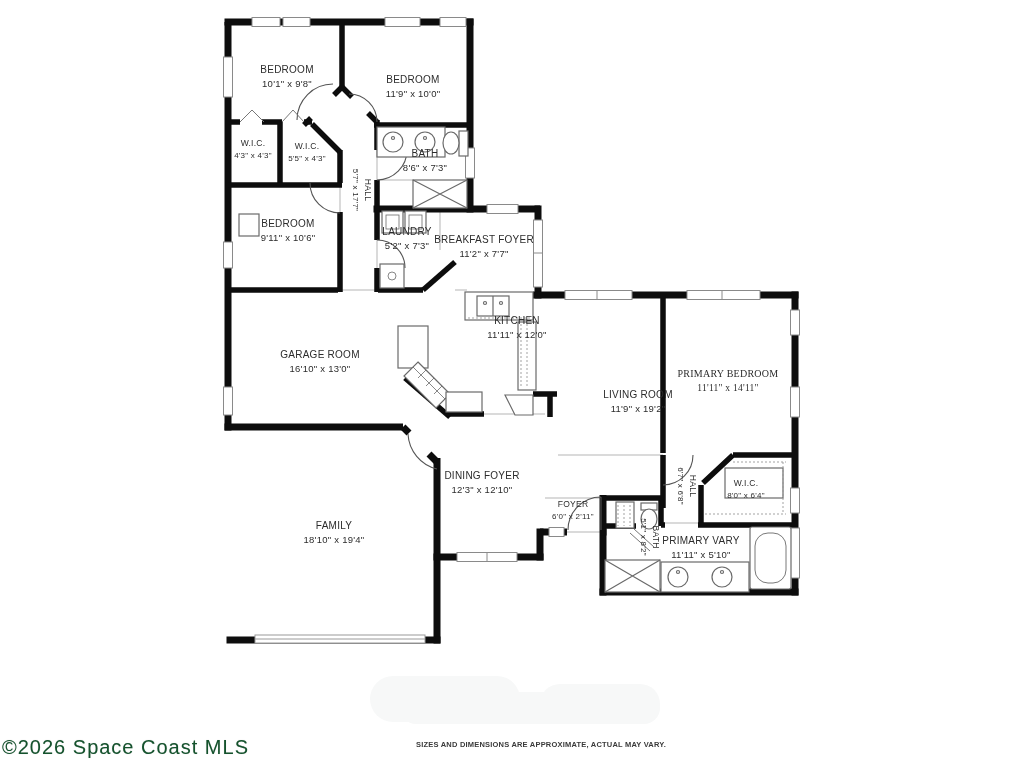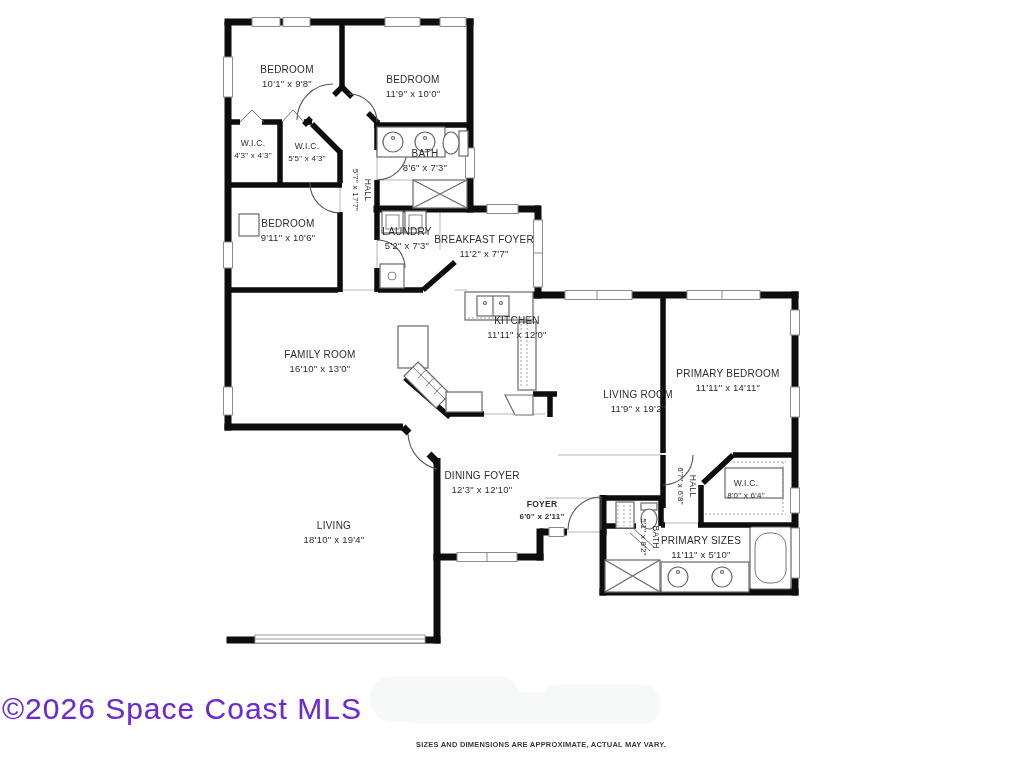--- a/index.html
+++ b/index.html
@@ -6,21 +6,21 @@
   #stage{position:relative;width:828px;height:768px;background:#ffffff;overflow:hidden;
          font-family:"Liberation Sans",sans-serif;}
   #plan-svg{position:absolute;left:0;top:0;}
   .room-label{position:absolute;transform:translate(-50%,-50%);text-align:center;
       color:#2c2c2c;white-space:nowrap;line-height:1.5;letter-spacing:.25px;}
   .room-label .nm{font-size:10px;}
   .room-label .dim{font-size:9.5px;}
   .room-label.small .nm{font-size:8.5px;}
   .room-label.small .dim{font-size:8px;}
   .room-label.rot{transform:translate(-50%,-50%) rotate(90deg);}
-  #copyright{position:absolute;left:2px;top:692px;font-size:30px;color:#6d28d9;
+  #copyright{position:absolute;left:2px;top:736px;font-size:20px;color:#14532d;
       text-shadow:0 0 1px #cfcfcf;letter-spacing:1px;}
   #disclaimer{position:absolute;left:541px;top:740px;transform:translateX(-50%);
       font-size:7.5px;font-weight:bold;color:#3a3a3a;letter-spacing:.2px;}
   .wm{position:absolute;background:#f7f8f8;border-radius:40px;}
   #wm1{left:370px;top:676px;width:150px;height:46px;}
   #wm2{left:400px;top:692px;width:260px;height:32px;}
   #wm3{left:540px;top:684px;width:120px;height:40px;border-radius:30px;}
 </style>
 </head>
 <body>
@@ -227,56 +227,56 @@
       </div>
       <div class="room-label" style="left: 484px; top: 247px;">
         <div class="nm">BREAKFAST FOYER</div>
         <div class="dim">11'2" x 7'7"</div>
       </div>
       <div class="room-label" style="left: 471px; top: 328px; margin-left: 46px;">
         <div class="nm">KITCHEN</div>
         <div class="dim">11'11" x 12'0"</div>
       </div>
       <div class="room-label" style="left: 320px; top: 362px;">
-        <div class="nm">FAMILY ROOM</div>
+        <div class="nm">GARAGE ROOM</div>
         <div class="dim">16'10" x 13'0"</div>
       </div>
       <div class="room-label" style="left: 600px; top: 402px; margin-left: 38px;">
         <div class="nm">LIVING ROOM</div>
         <div class="dim">11'9" x 19'2"</div>
       </div>
-      <div class="room-label" style="left: 728px; top: 381px;">
+      <div class="room-label" style="left: 728px; top: 381px; font-family: Liberation Serif, serif;">
         <div class="nm">PRIMARY BEDROOM</div>
         <div class="dim">11'11" x 14'11"</div>
       </div>
       <div class="room-label" style="left: 482px; top: 483px;">
         <div class="nm">DINING FOYER</div>
         <div class="dim">12'3" x 12'10"</div>
       </div>
       <div class="room-label" style="left: 334px; top: 533px;">
-        <div class="nm">LIVING</div>
+        <div class="nm">FAMILY</div>
         <div class="dim">18'10" x 19'4"</div>
       </div>
-      <div class="room-label small" style="left: 542px; top: 510px; font-weight: bold;">
+      <div class="room-label small" style="left: 573px; top: 510px;">
         <div class="nm">FOYER</div>
         <div class="dim">6'0" x 2'11"</div>
       </div>
       <div class="room-label small rot" style="left: 687px; top: 486px;">
         <div class="nm">HALL</div>
         <div class="dim">6'7" x 6'8"</div>
       </div>
       <div class="room-label small" style="left: 746px; top: 489px;">
         <div class="nm">W.I.C.</div>
         <div class="dim">8'0" x 6'4"</div>
       </div>
       <div class="room-label small rot" style="left: 650px; top: 537px;">
         <div class="nm">BATH</div>
         <div class="dim">5'1" x 8'2"</div>
       </div>
       <div class="room-label" style="left: 701px; top: 548px;">
-        <div class="nm">PRIMARY SIZES</div>
+        <div class="nm">PRIMARY VARY</div>
         <div class="dim">11'11" x 5'10"</div>
       </div>
     </div>
 
   <div id="copyright">©2026 Space Coast MLS</div>
   <div id="disclaimer">SIZES AND DIMENSIONS ARE APPROXIMATE, ACTUAL MAY VARY.</div>
 </div>
 
 </body></html>

